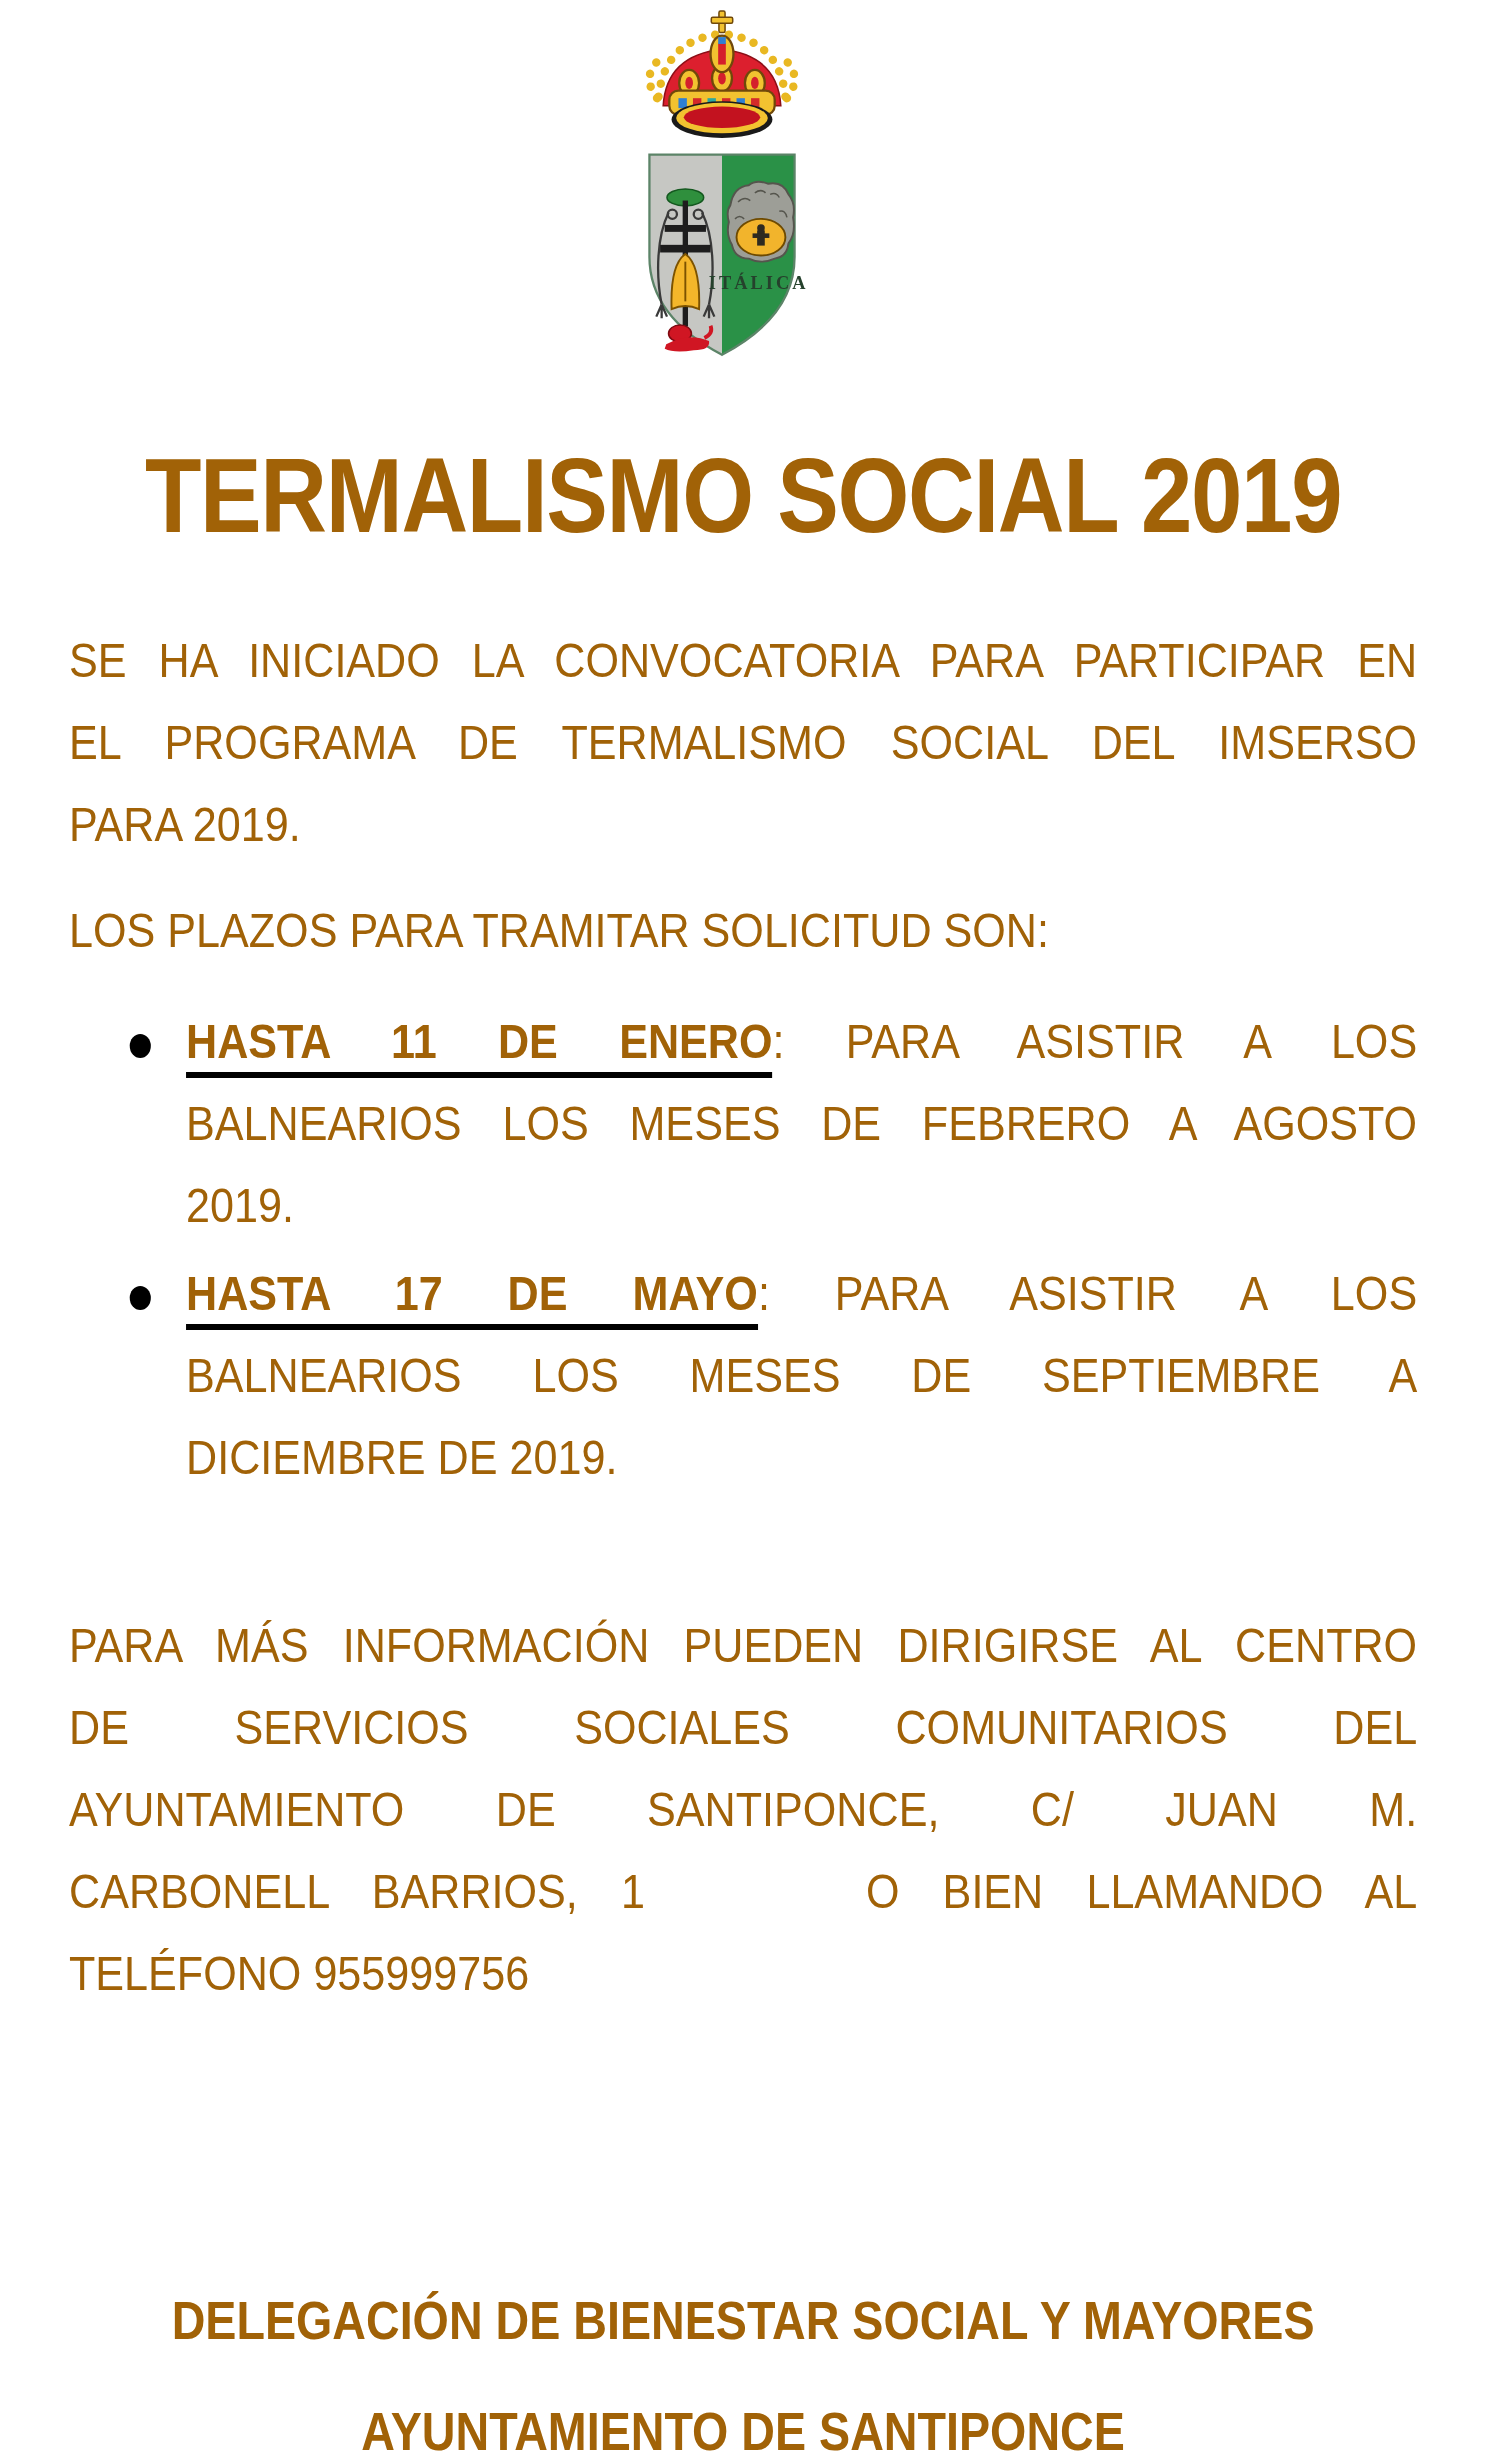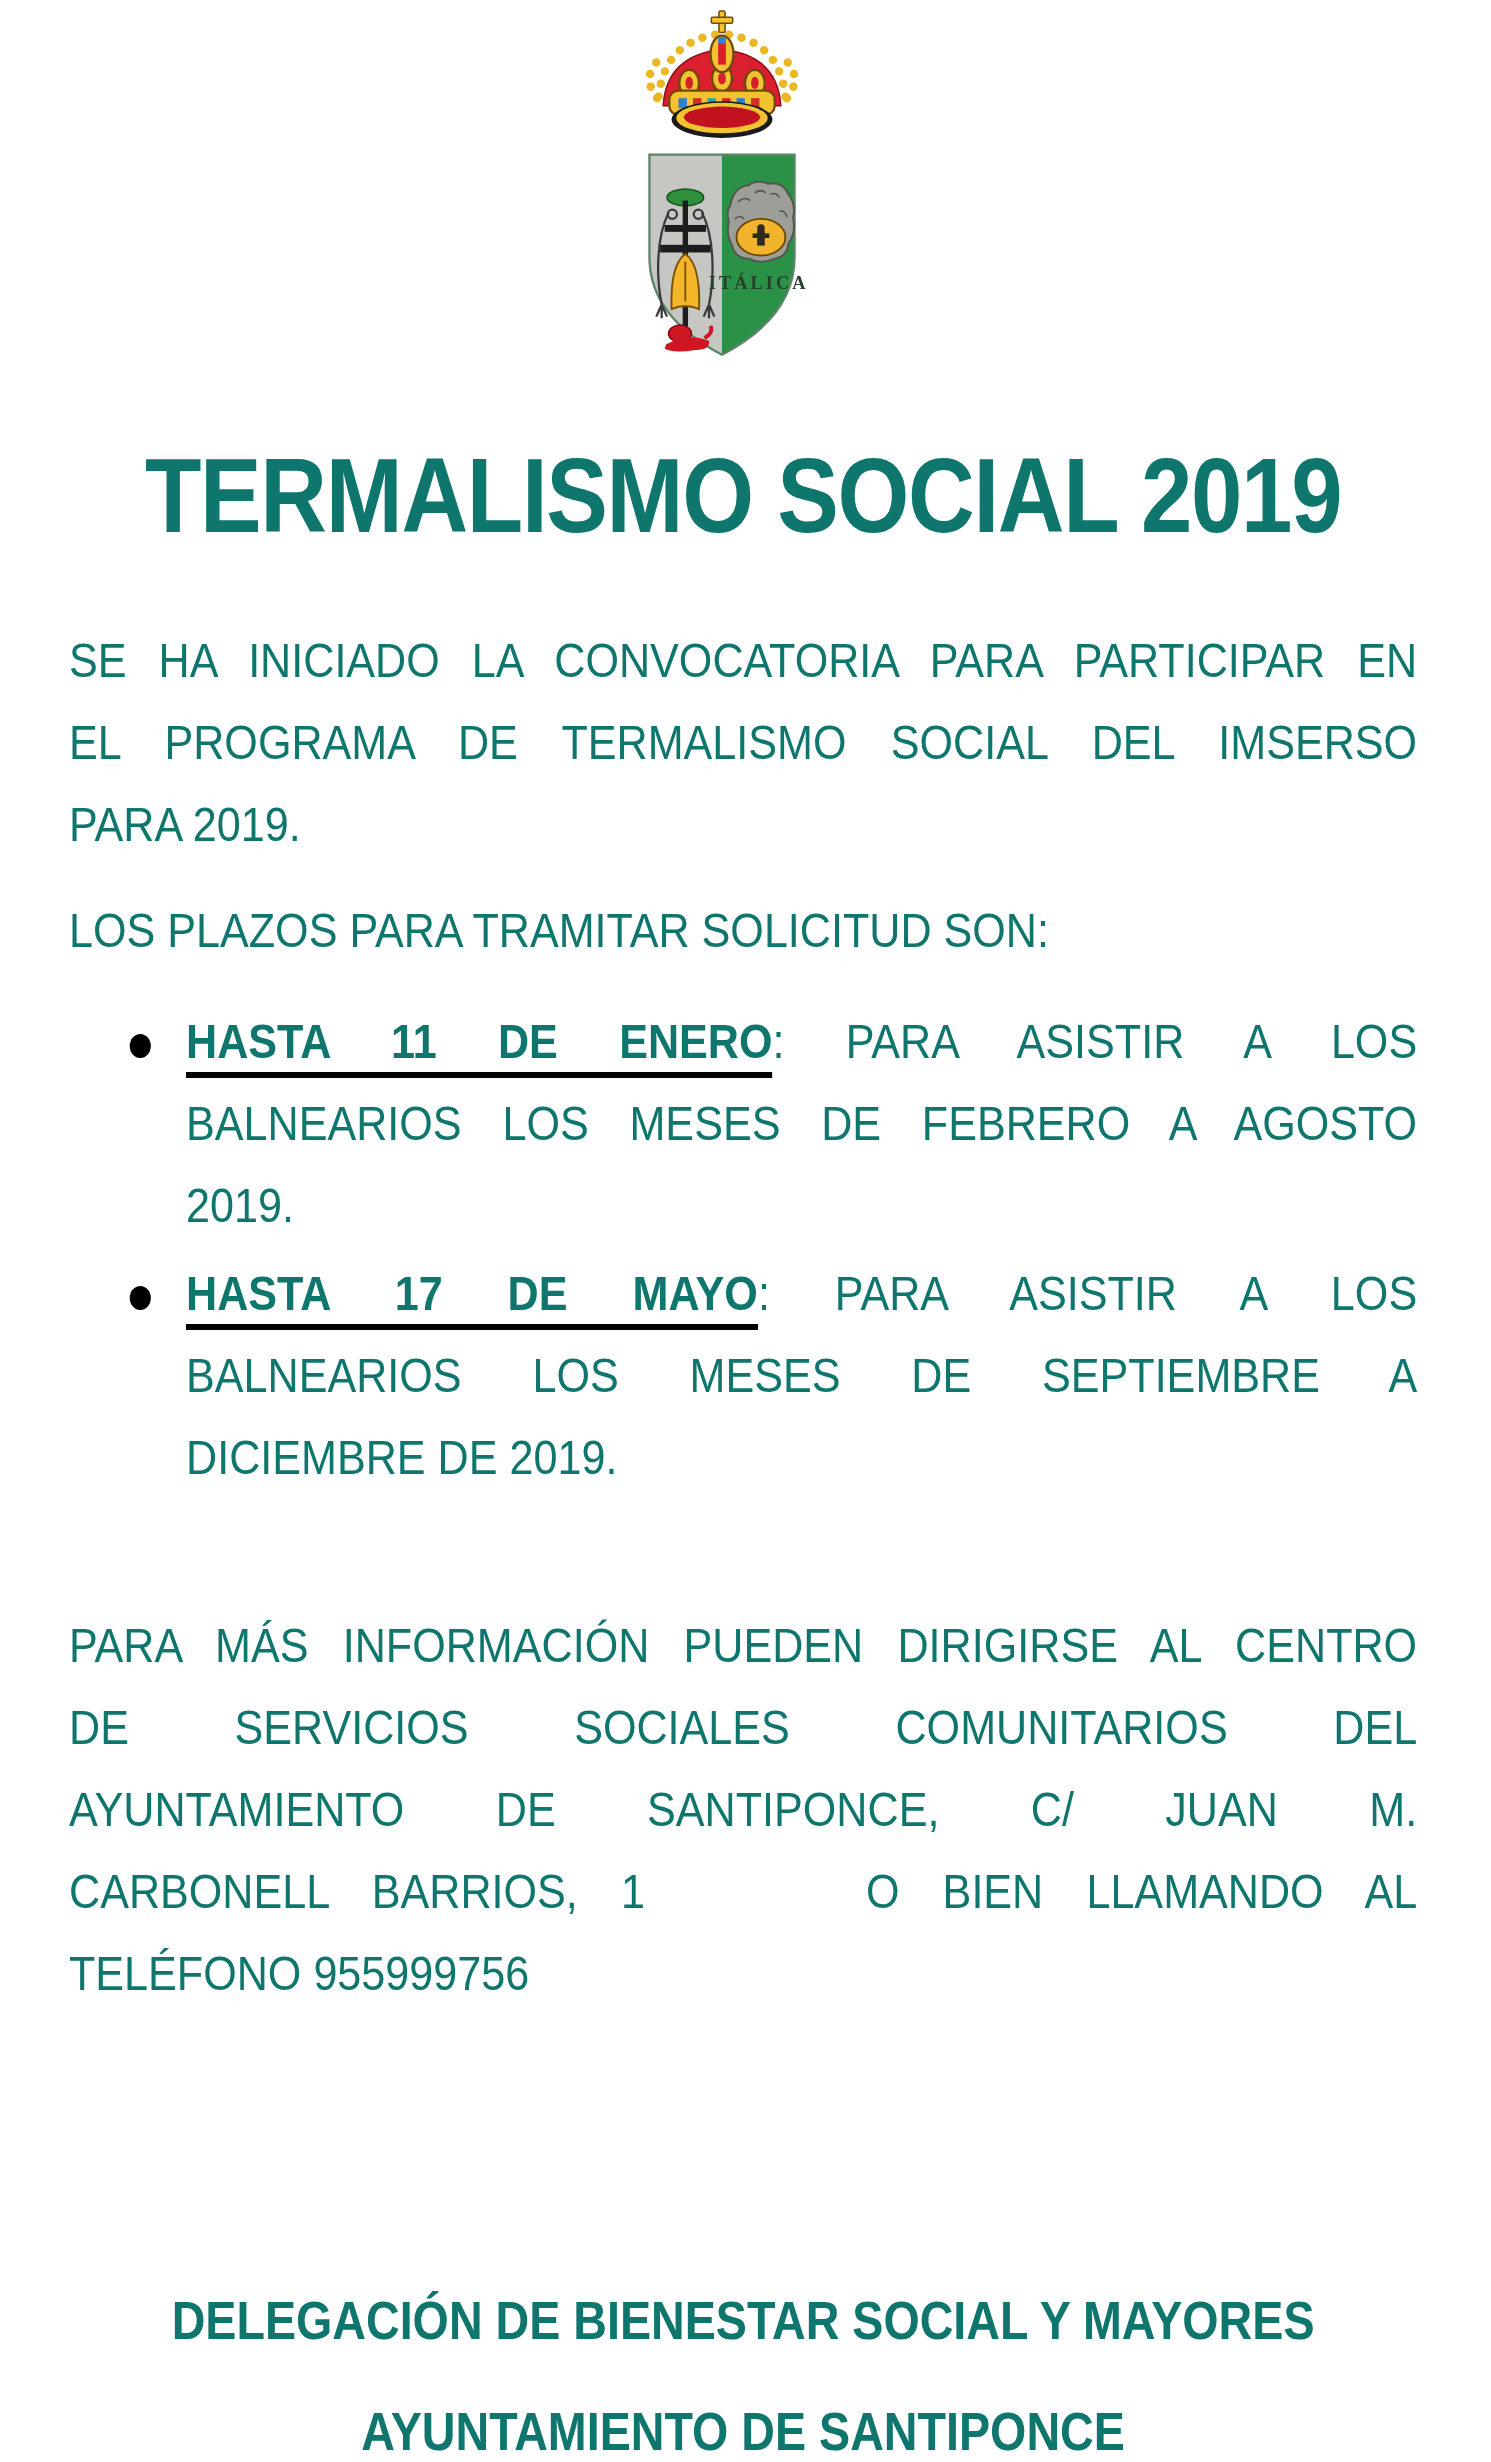--- a/index.html
+++ b/index.html
@@ -1,17 +1,17 @@
 <!DOCTYPE html>
 <html style="font-size:12.2px"><head>
 <meta charset="utf-8">
 <style>
   html,body{margin:0;padding:0;background:#fff;}
   .page{position:relative;width:1492px;height:2462px;background:#ffffff;overflow:hidden;
-        font-family:"Liberation Sans",sans-serif;color:#0f766e;}
+        font-family:"Liberation Sans",sans-serif;color:#a16207;}
   
   .emblem{position:absolute;left:634px;top:4.6px;width:176px;height:359px;}
   
   .content{position:absolute;left:69px;top:0;width:1532px;
            transform:scaleX(0.88);transform-origin:0 0;}
   .doc-title{margin:428px 0 0 0;font-size:105px;line-height:136px;font-weight:bold;
              text-align:center;white-space:nowrap;letter-spacing:-1.5px;}
   .line{font-size:49px;line-height:82px;}
   .j{text-align:justify;text-align-last:justify;}
   .l{text-align:left;}

